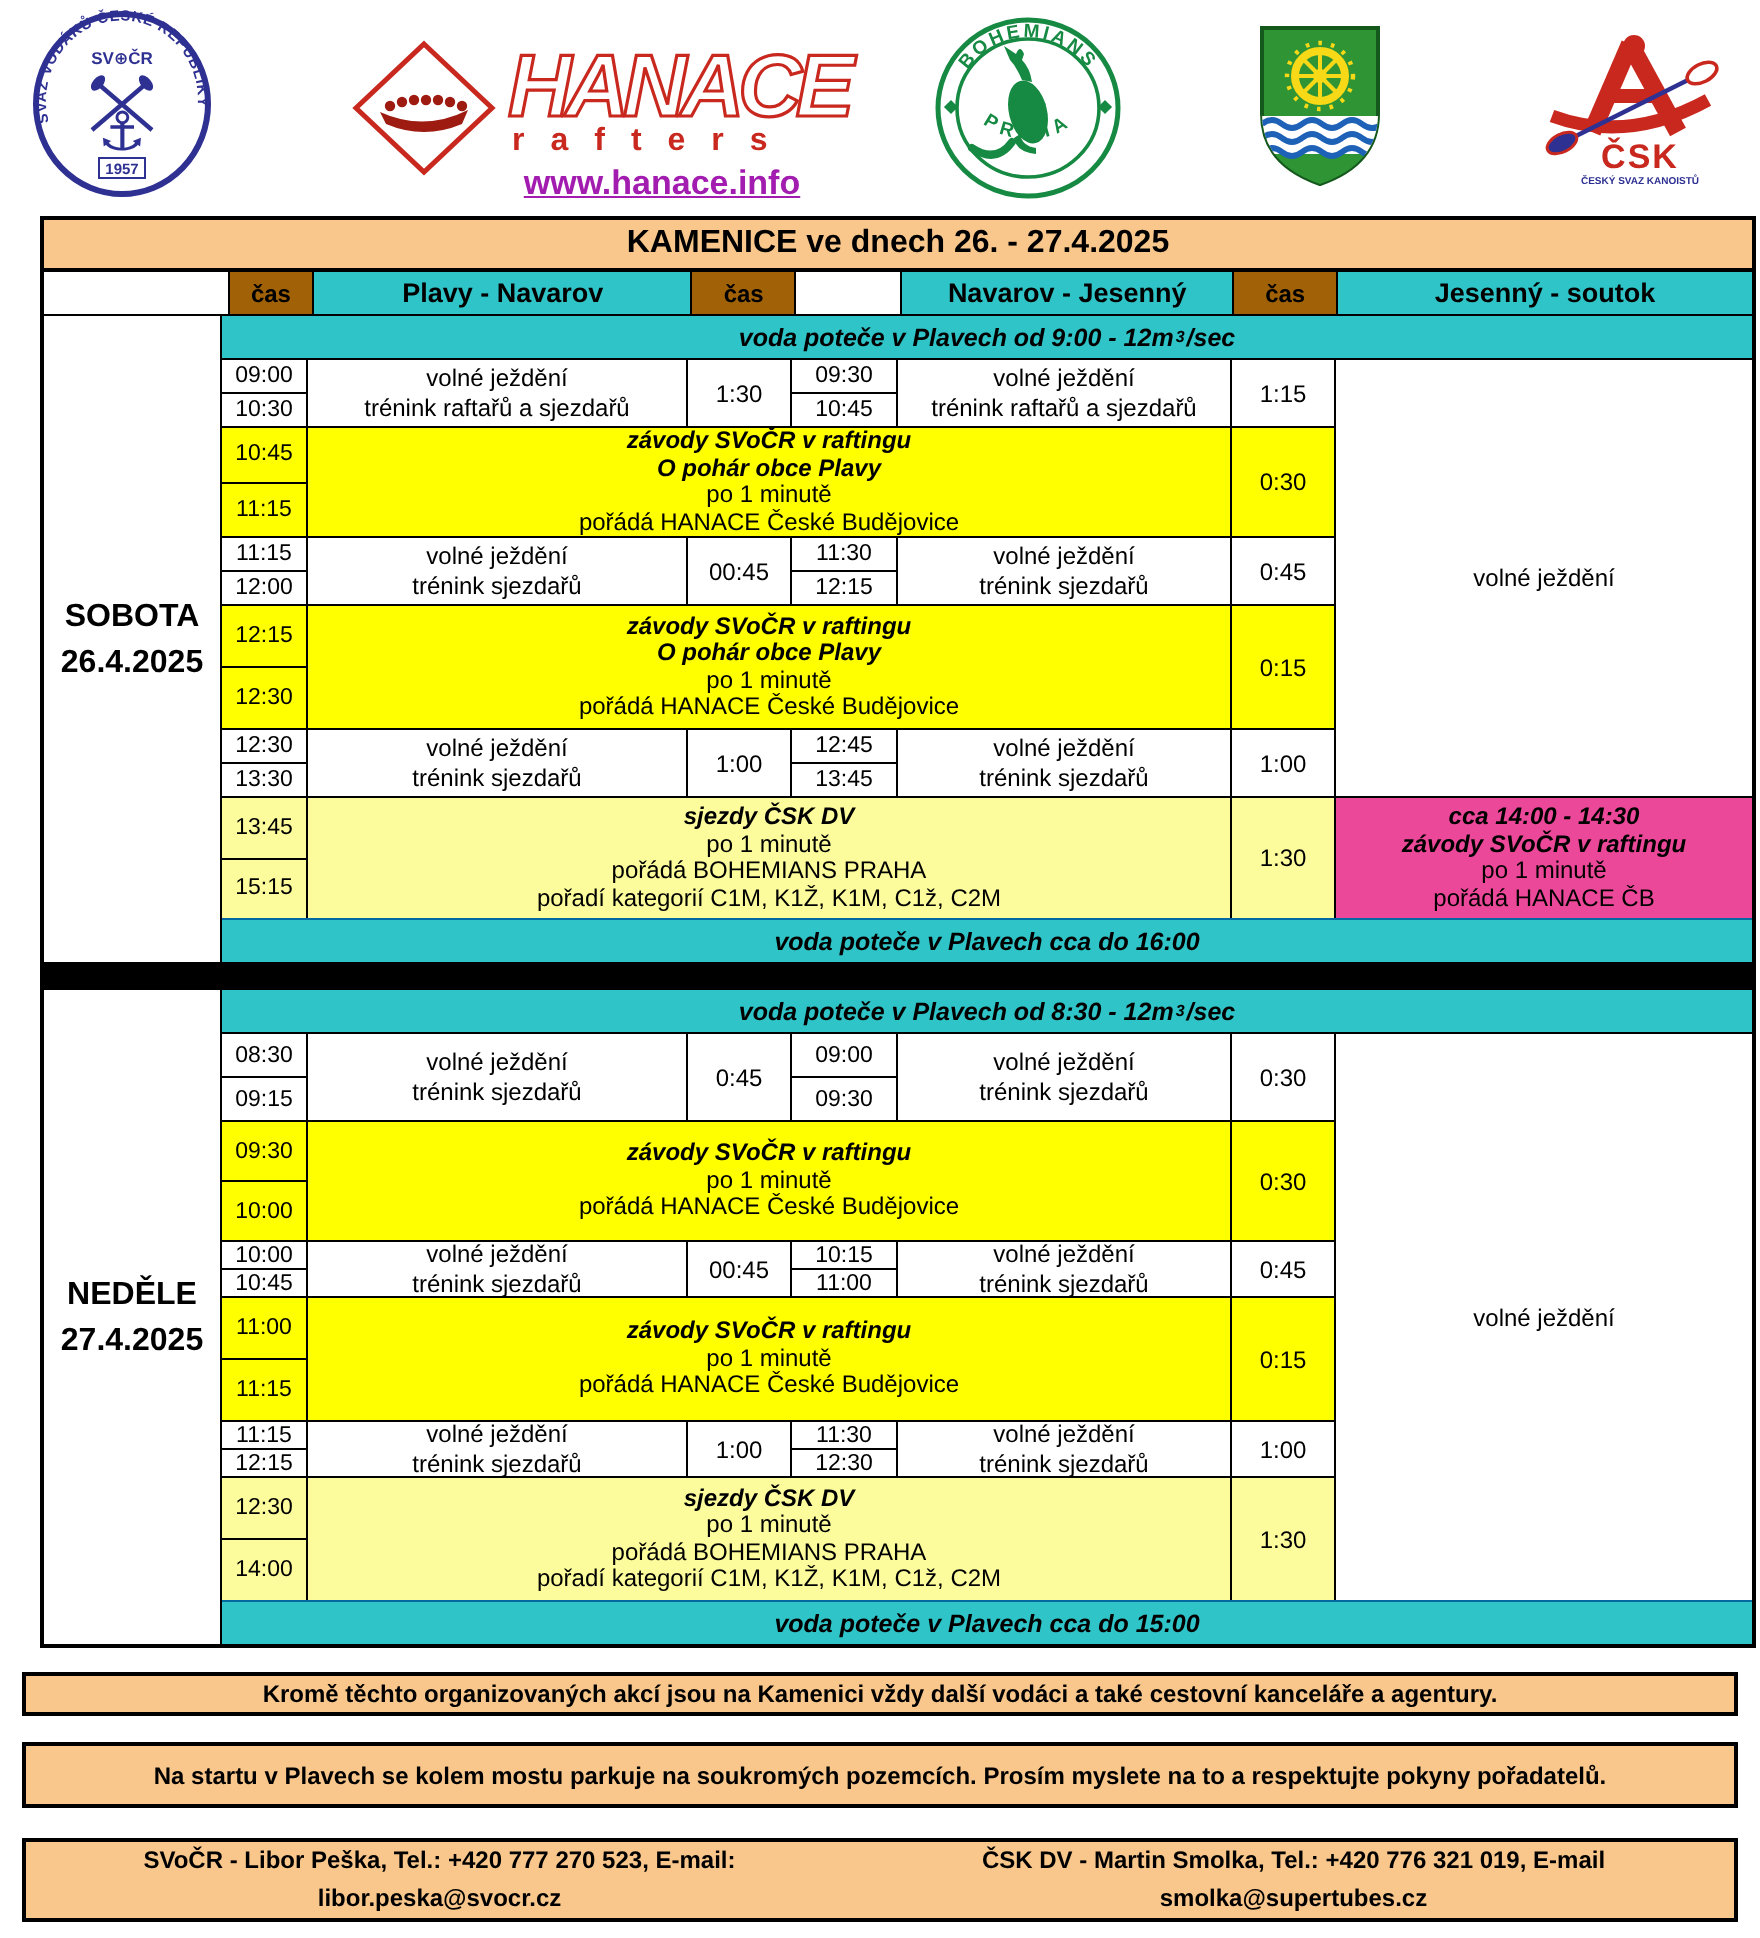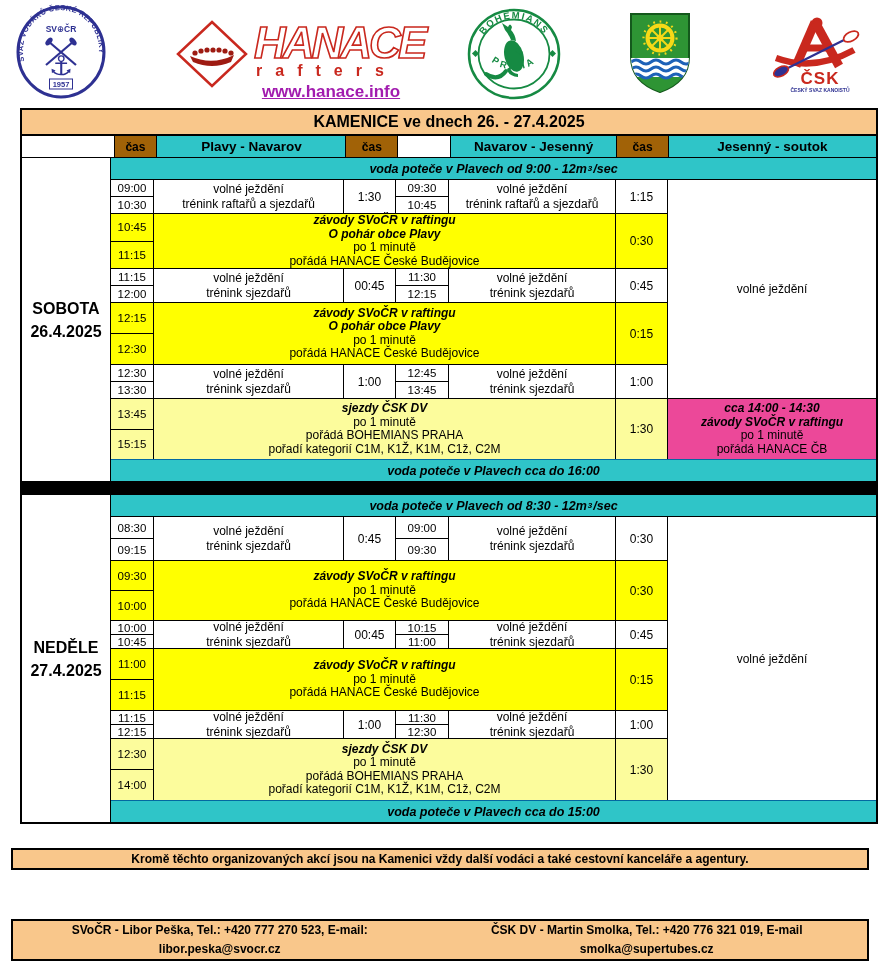--- a/index.html
+++ b/index.html
@@ -67,21 +67,21 @@
   .dc{display:flex;align-items:center;justify-content:center;border-right:1px solid #000;font-size:12px;}
   .bi{font-weight:bold;font-style:italic;}
   .bg-y{background:#FFFF00;}
   .bg-p{background:#FCFC9C;}
   .sep{height:14px;background:#000;}
 
   
   .note{position:absolute;left:11px;width:858px;background:#F9C78B;border:2px solid #000;
         display:flex;align-items:center;justify-content:center;text-align:center;
         font-weight:bold;font-size:12px;}
-  #note1{top:836px;height:22px;margin-top:12px;}
+  #note1{top:836px;height:22px;}
   #note2{top:871px;height:33px;}
   #contact{top:919px;height:42px;line-height:19px;}
 </style>
 </head>
 <body>
 
 <div class="page">
 
   <div class="logo" id="logo-svocr">
     <svg width="90" height="96" viewBox="0 0 90 96">
@@ -477,18 +477,19 @@
         </div>
         <div class="flow bottom">
           <span>voda poteče v Plavech cca do 15:00</span>
         </div>
       </div>
     </div>
 
   </div>
 
   <div class="note" id="note1">Kromě těchto organizovaných akcí jsou na Kamenici vždy další vodáci a také cestovní kanceláře a agentury.</div>
+  <div class="note" id="note2">Na startu v Plavech se kolem mostu parkuje na soukromých pozemcích. Prosím myslete na to a respektujte pokyny pořadatelů.</div>
   <div class="note" id="contact">
     <div>SVoČR - Libor Peška, Tel.: +420 777 270 523, E-mail: libor.peska@svocr.cz</div>
     <div>ČSK DV - Martin Smolka, Tel.: +420 776 321 019, E-mail smolka@supertubes.cz</div>
   </div>
 
 </div>
 
 </body></html>

